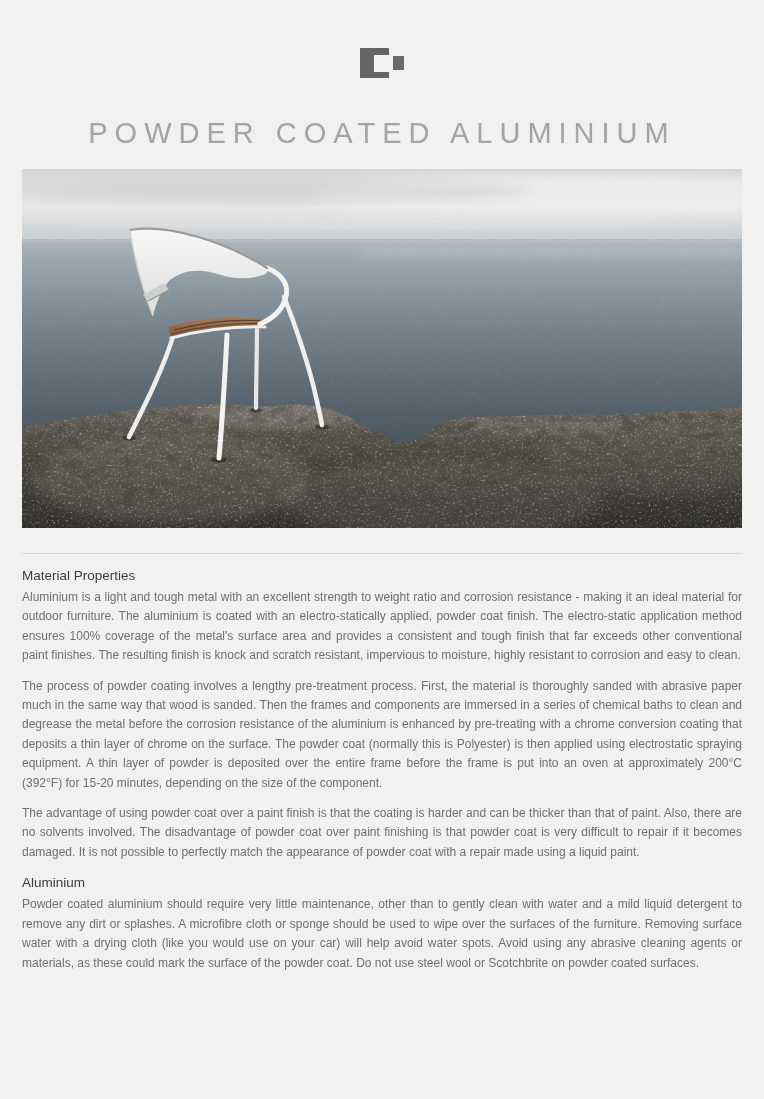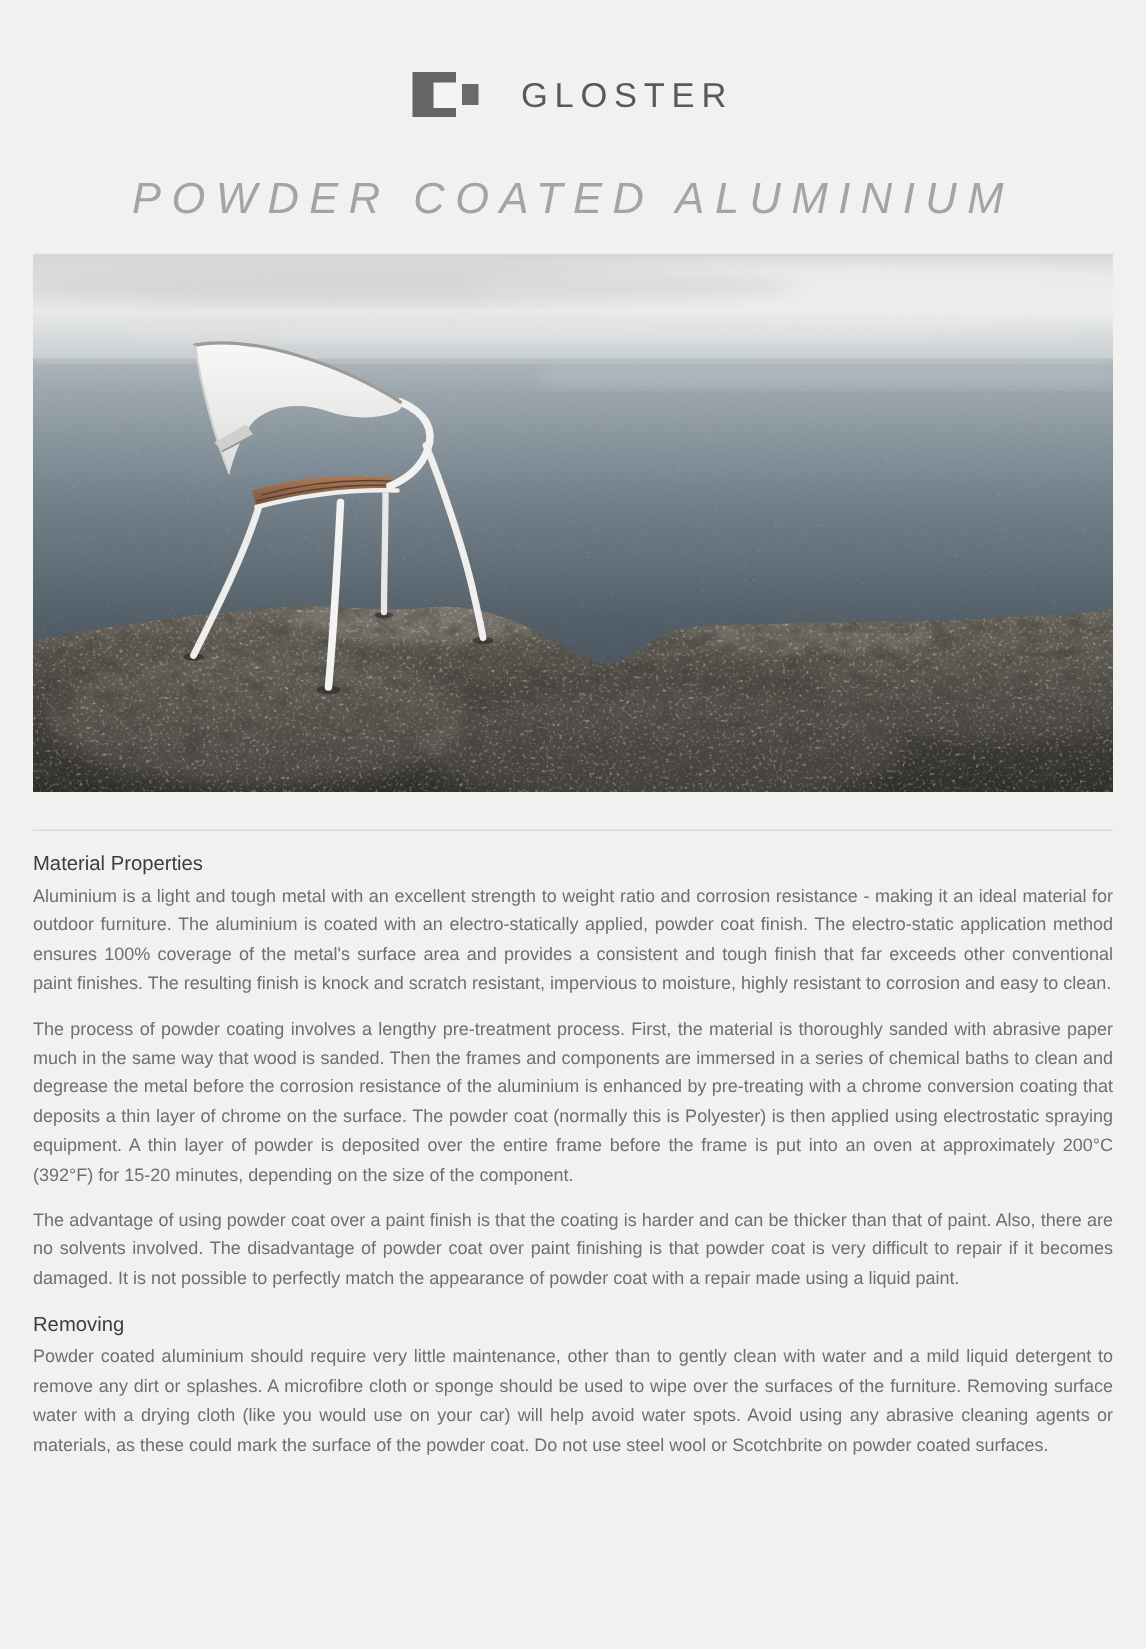--- a/index.html
+++ b/index.html
@@ -18,21 +18,21 @@
   .logo .sq-big{position:absolute;left:0;top:0;width:29px;height:30px;background:#656565;}
   .logo .sq-white{position:absolute;left:14px;top:7px;width:18px;height:17px;background:#f4f4f2;}
   .logo .sq-small{position:absolute;left:33px;top:8px;width:11px;height:14px;background:#6a6a6a;}
   .brand-name{
     font-size:23px;letter-spacing:4.5px;color:#58595b;font-weight:500;line-height:30px;
   }
 
   
   .doc-title{
     margin:35px 0 0 0;text-align:center;font-weight:300;
-    font-size:29px;line-height:41px;letter-spacing:7px;color:#a3a4a3;font-style:italic;
+    font-size:29px;line-height:41px;letter-spacing:7px;color:#a3a4a3;
   }
   .doc-title span{display:block;}
 
   
   .hero{margin:15px auto 0 auto;width:720px;height:359px;display:block;position:relative;}
   .hero svg{display:block;}
 
   
   .divider{margin:25px 22px 0 22px;border:none;border-top:1px solid #d9d9d7;height:0;}
 
@@ -51,21 +51,20 @@
 <body>
 
 <div class="page">
 
   <header class="brand">
     <span class="logo">
       <span class="sq-big"></span>
       <span class="sq-white"></span>
       <span class="sq-small"></span>
     </span>
-    <span class="brand-name">GLOSTER</span>
   </header>
 
   <h1 class="doc-title">
     <span>POWDER COATED ALUMINIUM</span>
   </h1>
 
   <figure class="hero">
     <svg width="720" height="359" viewBox="0 0 720 359" role="img">
       <defs>
         <linearGradient id="gSky" x1="0" y1="0" x2="0" y2="1">
@@ -173,18 +172,18 @@
   <hr class="divider">
 
   <main class="content">
     <section>
       <h2>Material Properties</h2>
       <p>Aluminium is a light and tough metal with an excellent strength to weight ratio and corrosion resistance - making it an ideal material for outdoor furniture. The aluminium is coated with an electro-statically applied, powder coat finish. The electro-static application method ensures 100% coverage of the metal's surface area and provides a consistent and tough finish that far exceeds other conventional paint finishes. The resulting finish is knock and scratch resistant, impervious to moisture, highly resistant to corrosion and easy to clean.</p>
       <p>The process of powder coating involves a lengthy pre-treatment process. First, the material is thoroughly sanded with abrasive paper much in the same way that wood is sanded. Then the frames and components are immersed in a series of chemical baths to clean and degrease the metal before the corrosion resistance of the aluminium is enhanced by pre-treating with a chrome conversion coating that deposits a thin layer of chrome on the surface. The powder coat (normally this is Polyester) is then applied using electrostatic spraying equipment. A thin layer of powder is deposited over the entire frame before the frame is put into an oven at approximately 200°C (392°F) for 15-20 minutes, depending on the size of the component.</p>
       <p>The advantage of using powder coat over a paint finish is that the coating is harder and can be thicker than that of paint. Also, there are no solvents involved. The disadvantage of powder coat over paint finishing is that powder coat is very difficult to repair if it becomes damaged. It is not possible to perfectly match the appearance of powder coat with a repair made using a liquid paint.</p>
     </section>
     <section>
-      <h2>Removing</h2>
+      <h2>Aluminium</h2>
       <p>Powder coated aluminium should require very little maintenance, other than to gently clean with water and a mild liquid detergent to remove any dirt or splashes. A microfibre cloth or sponge should be used to wipe over the surfaces of the furniture. Removing surface water with a drying cloth (like you would use on your car) will help avoid water spots. Avoid using any abrasive cleaning agents or materials, as these could mark the surface of the powder coat. Do not use steel wool or Scotchbrite on powder coated surfaces.</p>
     </section>
   </main>
 
 </div>
 
 </body></html>

